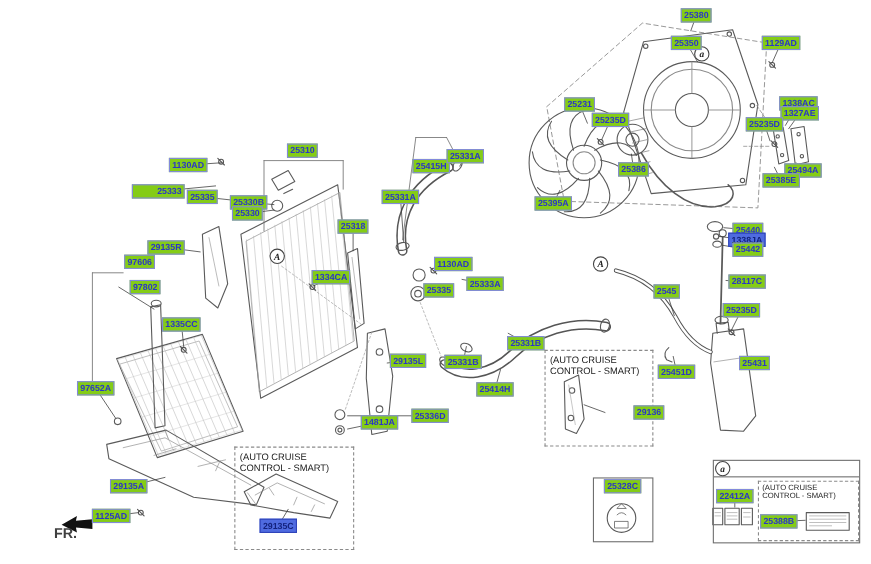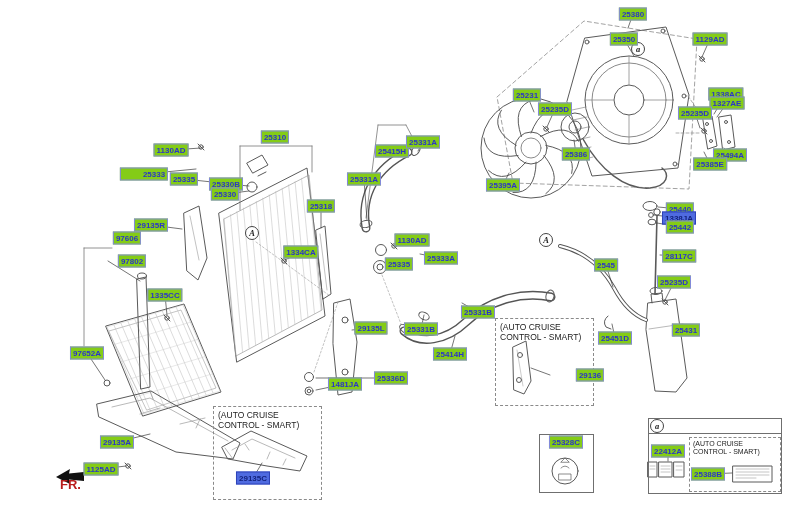--- a/index.html
+++ b/index.html
@@ -6,21 +6,21 @@
   #stage{position:relative;width:792px;height:513px;background:#fff;overflow:hidden;
          font-family:"Liberation Sans",sans-serif;}
   #art{position:absolute;left:0;top:0;z-index:1;}
   .gbox{position:absolute;border:1px dashed #8a8a8a;z-index:2;color:#222;}
   .gbox .gtxt{font:8.5px/10px "Liberation Sans",sans-serif;padding:3px 0 0 4px;white-space:nowrap;}
   #gb-legend-inner .gtxt{font:7px/8px "Liberation Sans",sans-serif;padding:2px 0 0 3px;}
   .sbox{position:absolute;border:1px solid #6f6f6f;z-index:2;background:transparent;}
   #legend-box .hdr{height:14px;border-bottom:1px solid #6f6f6f;}
   #variants{position:absolute;left:38px;top:2px;z-index:2;color:#000;
             font:8.5px/9.5px "Liberation Sans",sans-serif;white-space:nowrap;}
-  #fr-label{position:absolute;left:60px;top:477px;z-index:3;color:#b91c1c;
+  #fr-label{position:absolute;left:49px;top:477px;z-index:3;color:#404040;
             font:bold 13px "Liberation Sans",sans-serif;}
   #labels,#markers{position:absolute;left:0;top:0;width:100%;height:100%;z-index:4;pointer-events:none;}
   .lbl{position:absolute;transform:translate(-50%,-50%);pointer-events:auto;cursor:pointer;
        font:bold 8px/9px "Liberation Sans",sans-serif;color:#2a35c8;background:#84cc16;
        border:1px solid #8289dc;padding:1px 2px;white-space:nowrap;}
   .lbl.hl{background:#4f6be0;color:#13227d;border-color:#2e43b8;}
   .marker{position:absolute;transform:translate(-50%,-50%);width:12px;height:12px;border:1px solid #444;
           border-radius:50%;background:#fff;color:#222;display:flex;align-items:center;justify-content:center;
           font:italic bold 8.5px "Liberation Serif",serif;}
 </style>

